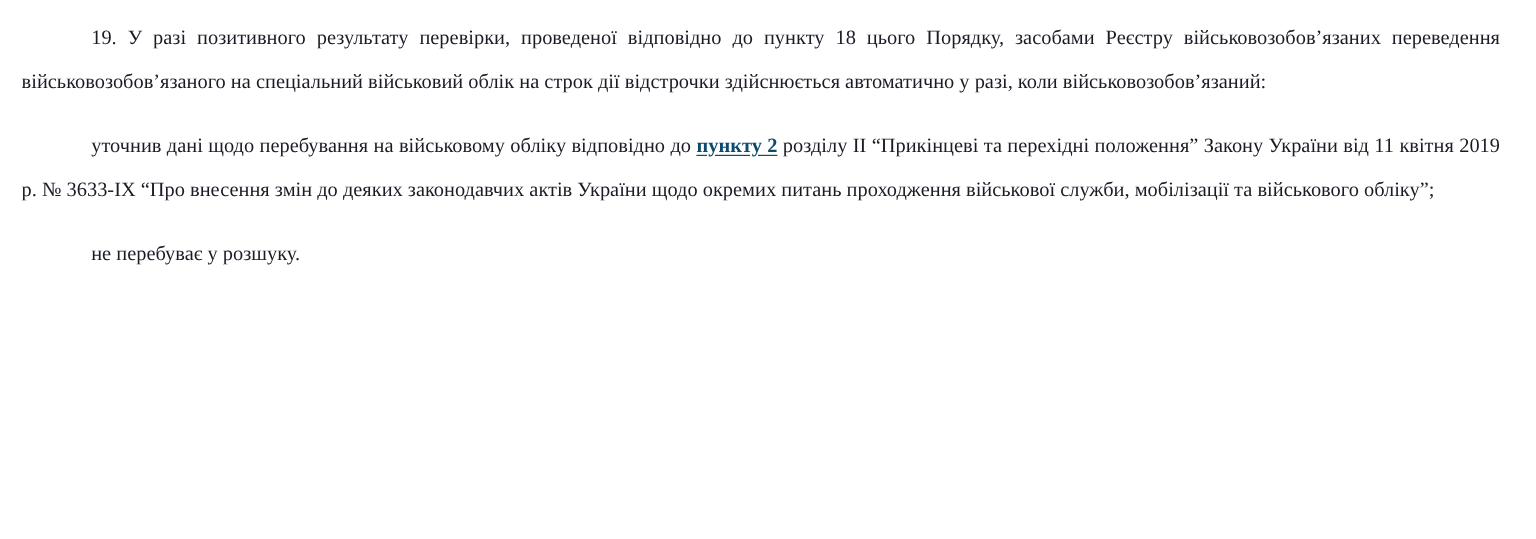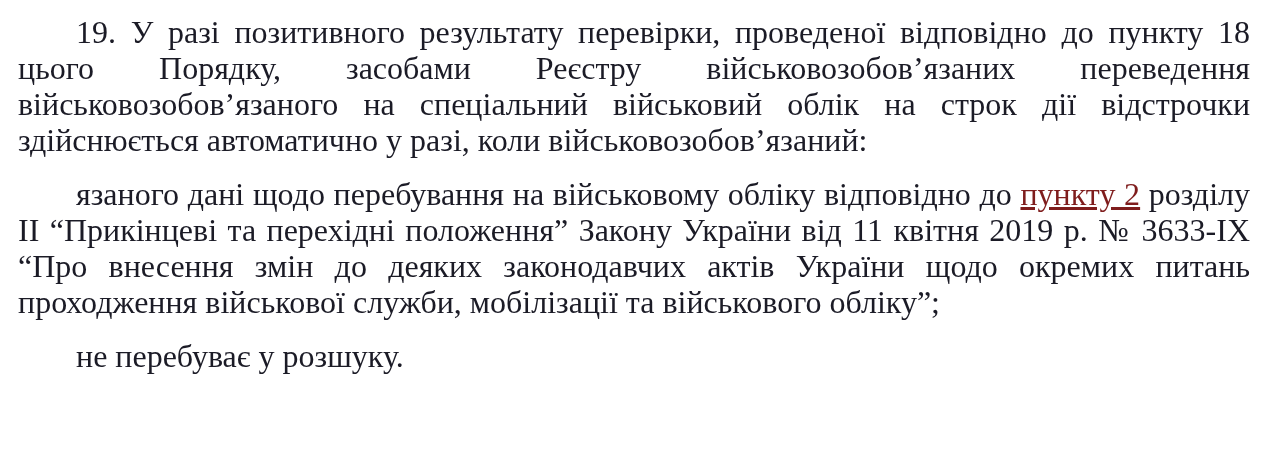--- a/index.html
+++ b/index.html
@@ -16,41 +16,42 @@
   }
   .document {
     box-sizing: border-box;
     width: 1280px;
     height: 449px;
     padding: 14px 30px 0 18px;
   }
   .para {
     text-align: justify;
     text-justify: inter-word;
-    font-size: 32px;
+    font-size: 17px;
     line-height: 36px;
     margin: 0 0 18px 0;
     text-indent: 58px;
     color: #1b1b26;
     hyphens: none;
   }
   .para:last-child {
     margin-bottom: 9px;
   }
   a.doclink {
-    color: #7f1d1d;
+    color: #0c4a6e;
     text-decoration: underline;
     text-underline-offset: 2px;
+    font-weight: bold;
   }
 </style>
 </head>
 <body>
 
 <div class="document">
 
   <p class="para">19. У разі позитивного результату перевірки, проведеної відповідно до пункту 18 цього Порядку, засобами Реєстру військовозобов’язаних переведення військовозобов’язаного на спеціальний військовий облік на строк дії відстрочки здійснюється автоматично у разі, коли військовозобов’язаний:</p>
 
 
-  <p class="para"><span>язаного дані щодо перебування на військовому обліку відповідно до </span><a class="doclink" href="#">пункту 2</a><span> розділу II “Прикінцеві та перехідні положення” Закону України від 11 квітня 2019 р. № 3633-IX “Про внесення змін до деяких законодавчих актів України щодо окремих питань проходження військової служби, мобілізації та військового обліку”;</span></p>
+  <p class="para"><span>уточнив дані щодо перебування на військовому обліку відповідно до </span><a class="doclink" href="#">пункту 2</a><span> розділу II “Прикінцеві та перехідні положення” Закону України від 11 квітня 2019 р. № 3633-IX “Про внесення змін до деяких законодавчих актів України щодо окремих питань проходження військової служби, мобілізації та військового обліку”;</span></p>
 
   <p class="para">не перебуває у розшуку.</p>
 
 </div>
 
 </body></html>

